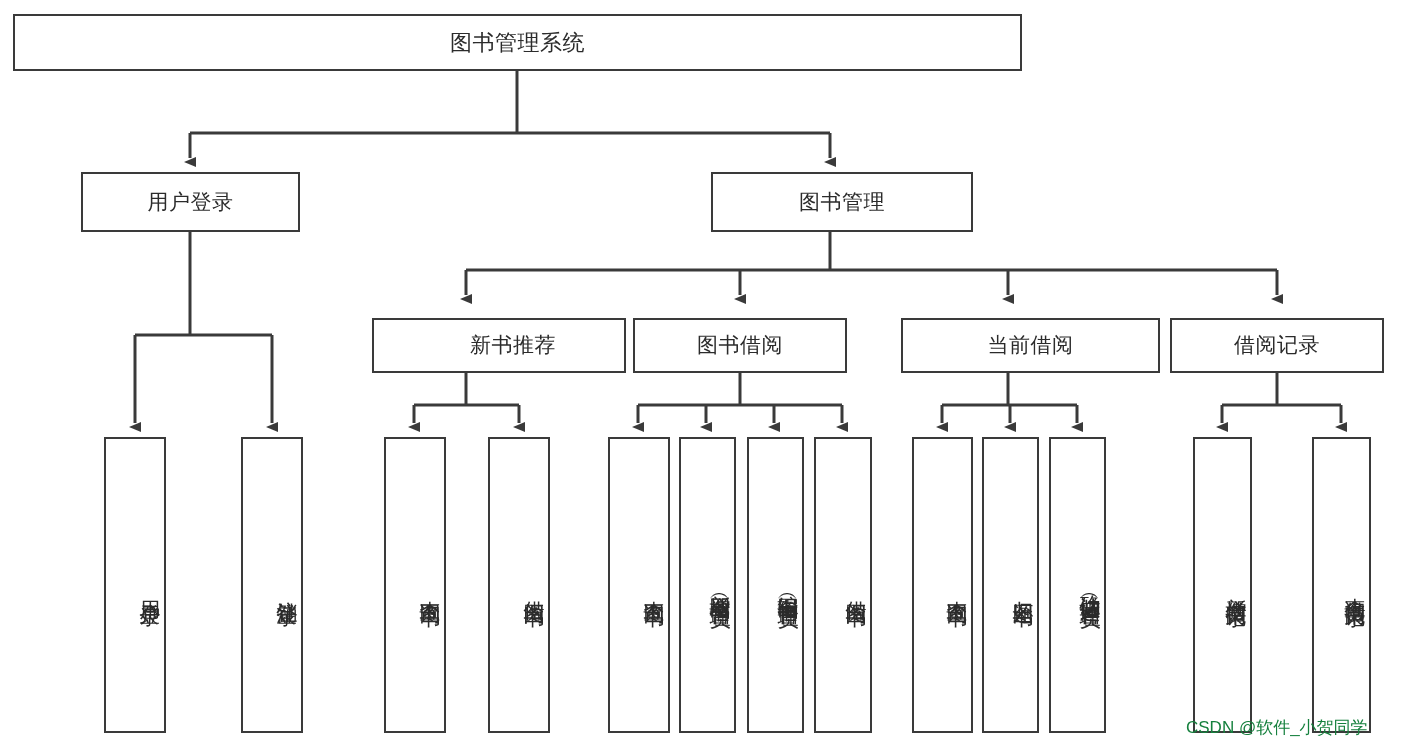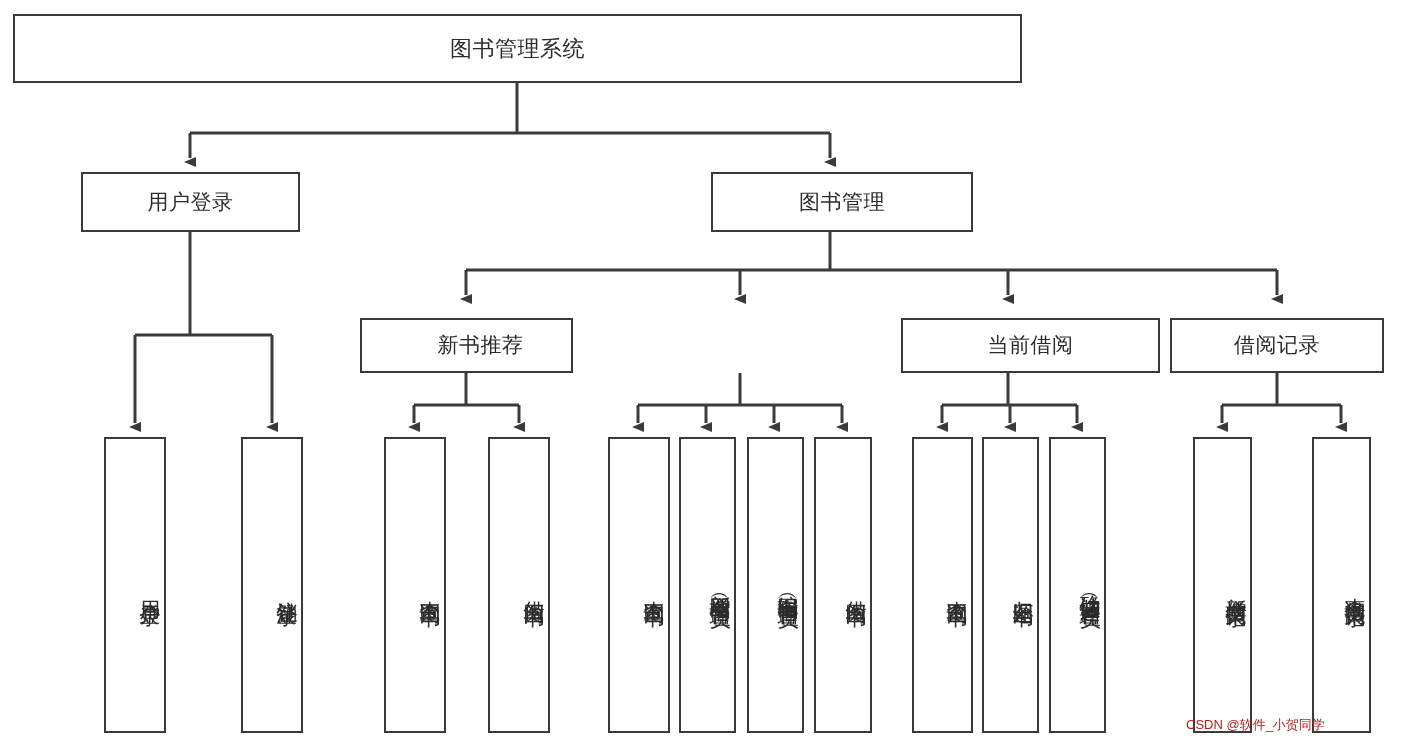--- a/index.html
+++ b/index.html
@@ -57,22 +57,22 @@
     padding-top: 6px;
     overflow: hidden;
   }
   .node-v.tall {
     padding-top: 4px;
   }
   .watermark {
     position: absolute;
     left: 1186px;
     top: 716px;
-    font-size: 13px;
-    color: #b91c1c;
+    font-size: 17px;
+    color: #15803d;
     white-space: nowrap;
     z-index: 3;
     font-family: "Liberation Sans", "DejaVu Sans", sans-serif;
   }
 </style>
 </head>
 <body>
 
 <div id="diagram">
 
@@ -121,26 +121,27 @@
       <path d="M1010,405 L1010,423" marker-end="url(#arrow)"></path>
       <path d="M1077,405 L1077,423" marker-end="url(#arrow)"></path>
 
       <path d="M1277,373 L1277,405"></path>
       <path d="M1222,405 L1341,405"></path>
       <path d="M1222,405 L1222,423" marker-end="url(#arrow)"></path>
       <path d="M1341,405 L1341,423" marker-end="url(#arrow)"></path>
     </g>
   </svg>
 
-  <div class="node node-h node-root" style="left:13px; top:14px; width:1009px; height:69px;">图书管理系统</div>
+  <div class="node node-h node-root" style="left:13px; top:14px; width:1009px; height:57px;">图书管理系统</div>
 
   <div class="node node-h" style="left:81px; top:172px; width:219px; height:60px;">用户登录</div>
   <div class="node node-h" style="left:711px; top:172px; width:262px; height:60px;">图书管理</div>
 
-  <div class="node node-h" style="left:360px; top:318px; width:213px; height:55px;padding-left:28px;">新书推荐</div>
+  <div class="node node-h" style="left:372px; top:318px; width:254px; height:55px;padding-left:28px;">新书推荐</div>
+  <div class="node node-h" style="left:633px; top:318px; width:214px; height:55px;">图书借阅</div>
   <div class="node node-h" style="left:901px; top:318px; width:259px; height:55px;">当前借阅</div>
   <div class="node node-h" style="left:1170px; top:318px; width:214px; height:55px;">借阅记录</div>
 
   <div class="node node-v" style="left:104px; top:437px; width:62px; height:296px;">用户登录</div>
   <div class="node node-v" style="left:241px; top:437px; width:62px; height:296px;">注销登录</div>
 
   <div class="node node-v" style="left:384px; top:437px; width:62px; height:296px;">查询图书</div>
   <div class="node node-v" style="left:488px; top:437px; width:62px; height:296px;">借阅图书</div>
 
   <div class="node node-v" style="left:608px; top:437px; width:62px; height:296px;">查询图书</div>

